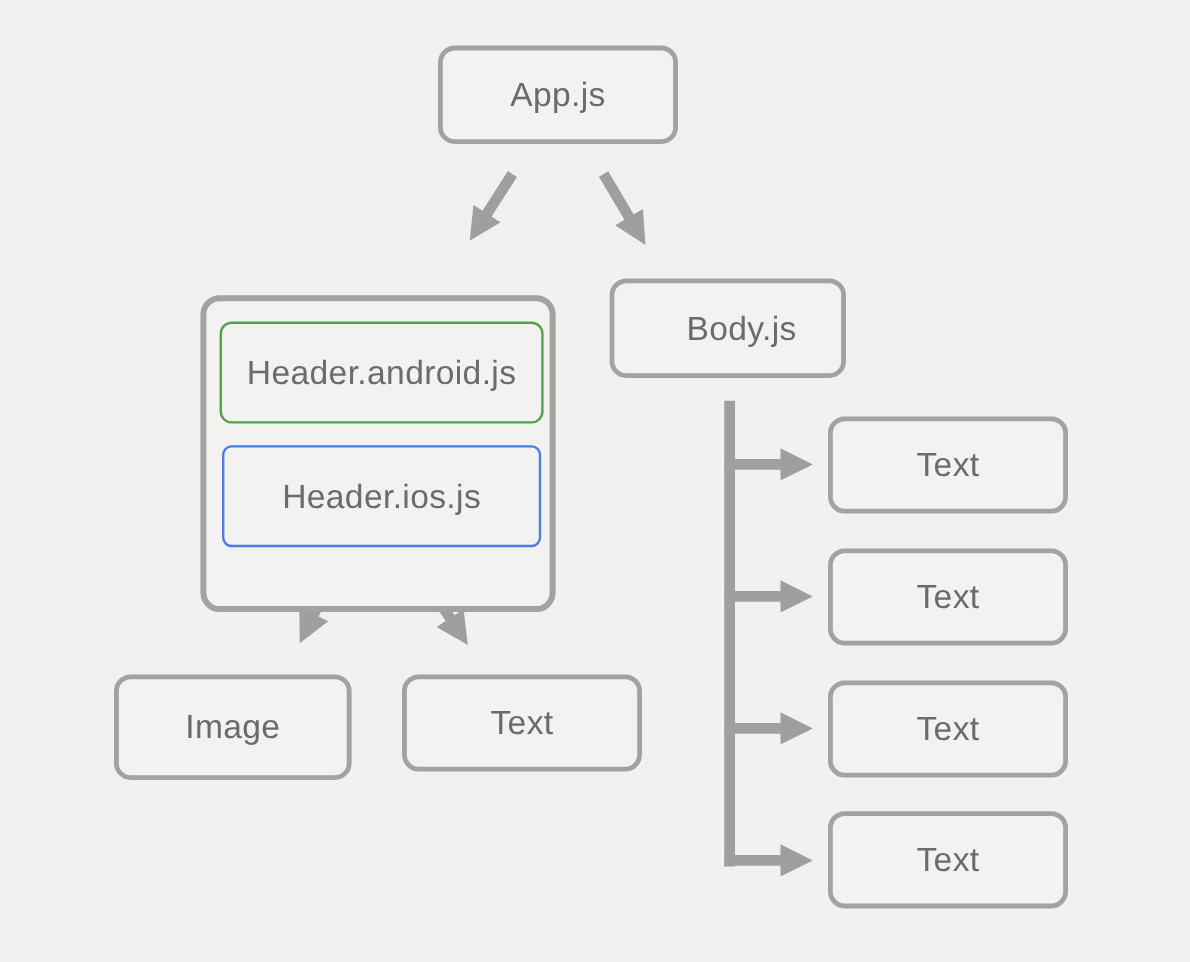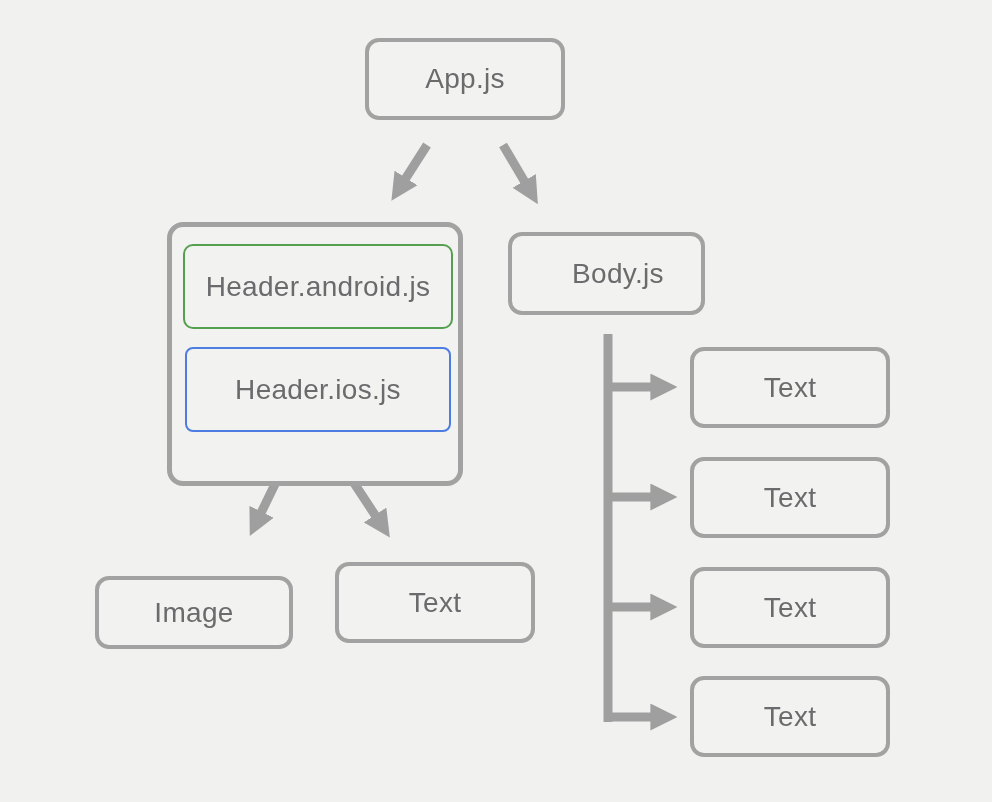--- a/index.html
+++ b/index.html
@@ -28,32 +28,32 @@
     background: #f2f2f1;
     display: flex;
     align-items: center;
     justify-content: center;
     font-size: 28px;
     font-weight: 400;
     color: #6b6b6d;
     letter-spacing: 0.3px;
   }
   #node-app        { left: 365px; top: 38px;  width: 200px; height: 82px; }
-  #group-header    { left: 167px; top: 222px; width: 296px; height: 264px;
+  #group-header    { left: 167px; top: 246px; width: 296px; height: 264px;
                      border-width: 5px; border-radius: 16px; }
   #node-header-android {
     left: 11px; top: 17px; width: 270px; height: 85px;
     border: 2px solid #55a04e; border-radius: 10px;
   }
   #node-header-ios {
     left: 13px; top: 120px; width: 266px; height: 85px;
     border: 2px solid #4d7de2; border-radius: 8px;
   }
   #node-body       { left: 508px; top: 232px; width: 197px; height: 83px; padding-left: 23px; }
-  #node-image      { left: 95px;  top: 576px; width: 198px; height: 73px; }
+  #node-image      { left: 95px;  top: 562px; width: 198px; height: 88px; }
   #node-text-left  { left: 335px; top: 562px; width: 200px; height: 81px; }
   .child-text      { left: 690px; width: 200px; height: 81px; }
   #node-body-text-1 { top: 347px; }
   #node-body-text-2 { top: 457px; }
   #node-body-text-3 { top: 567px; }
   #node-body-text-4 { top: 676px; }
 </style>
 </head>
 <body>
 

